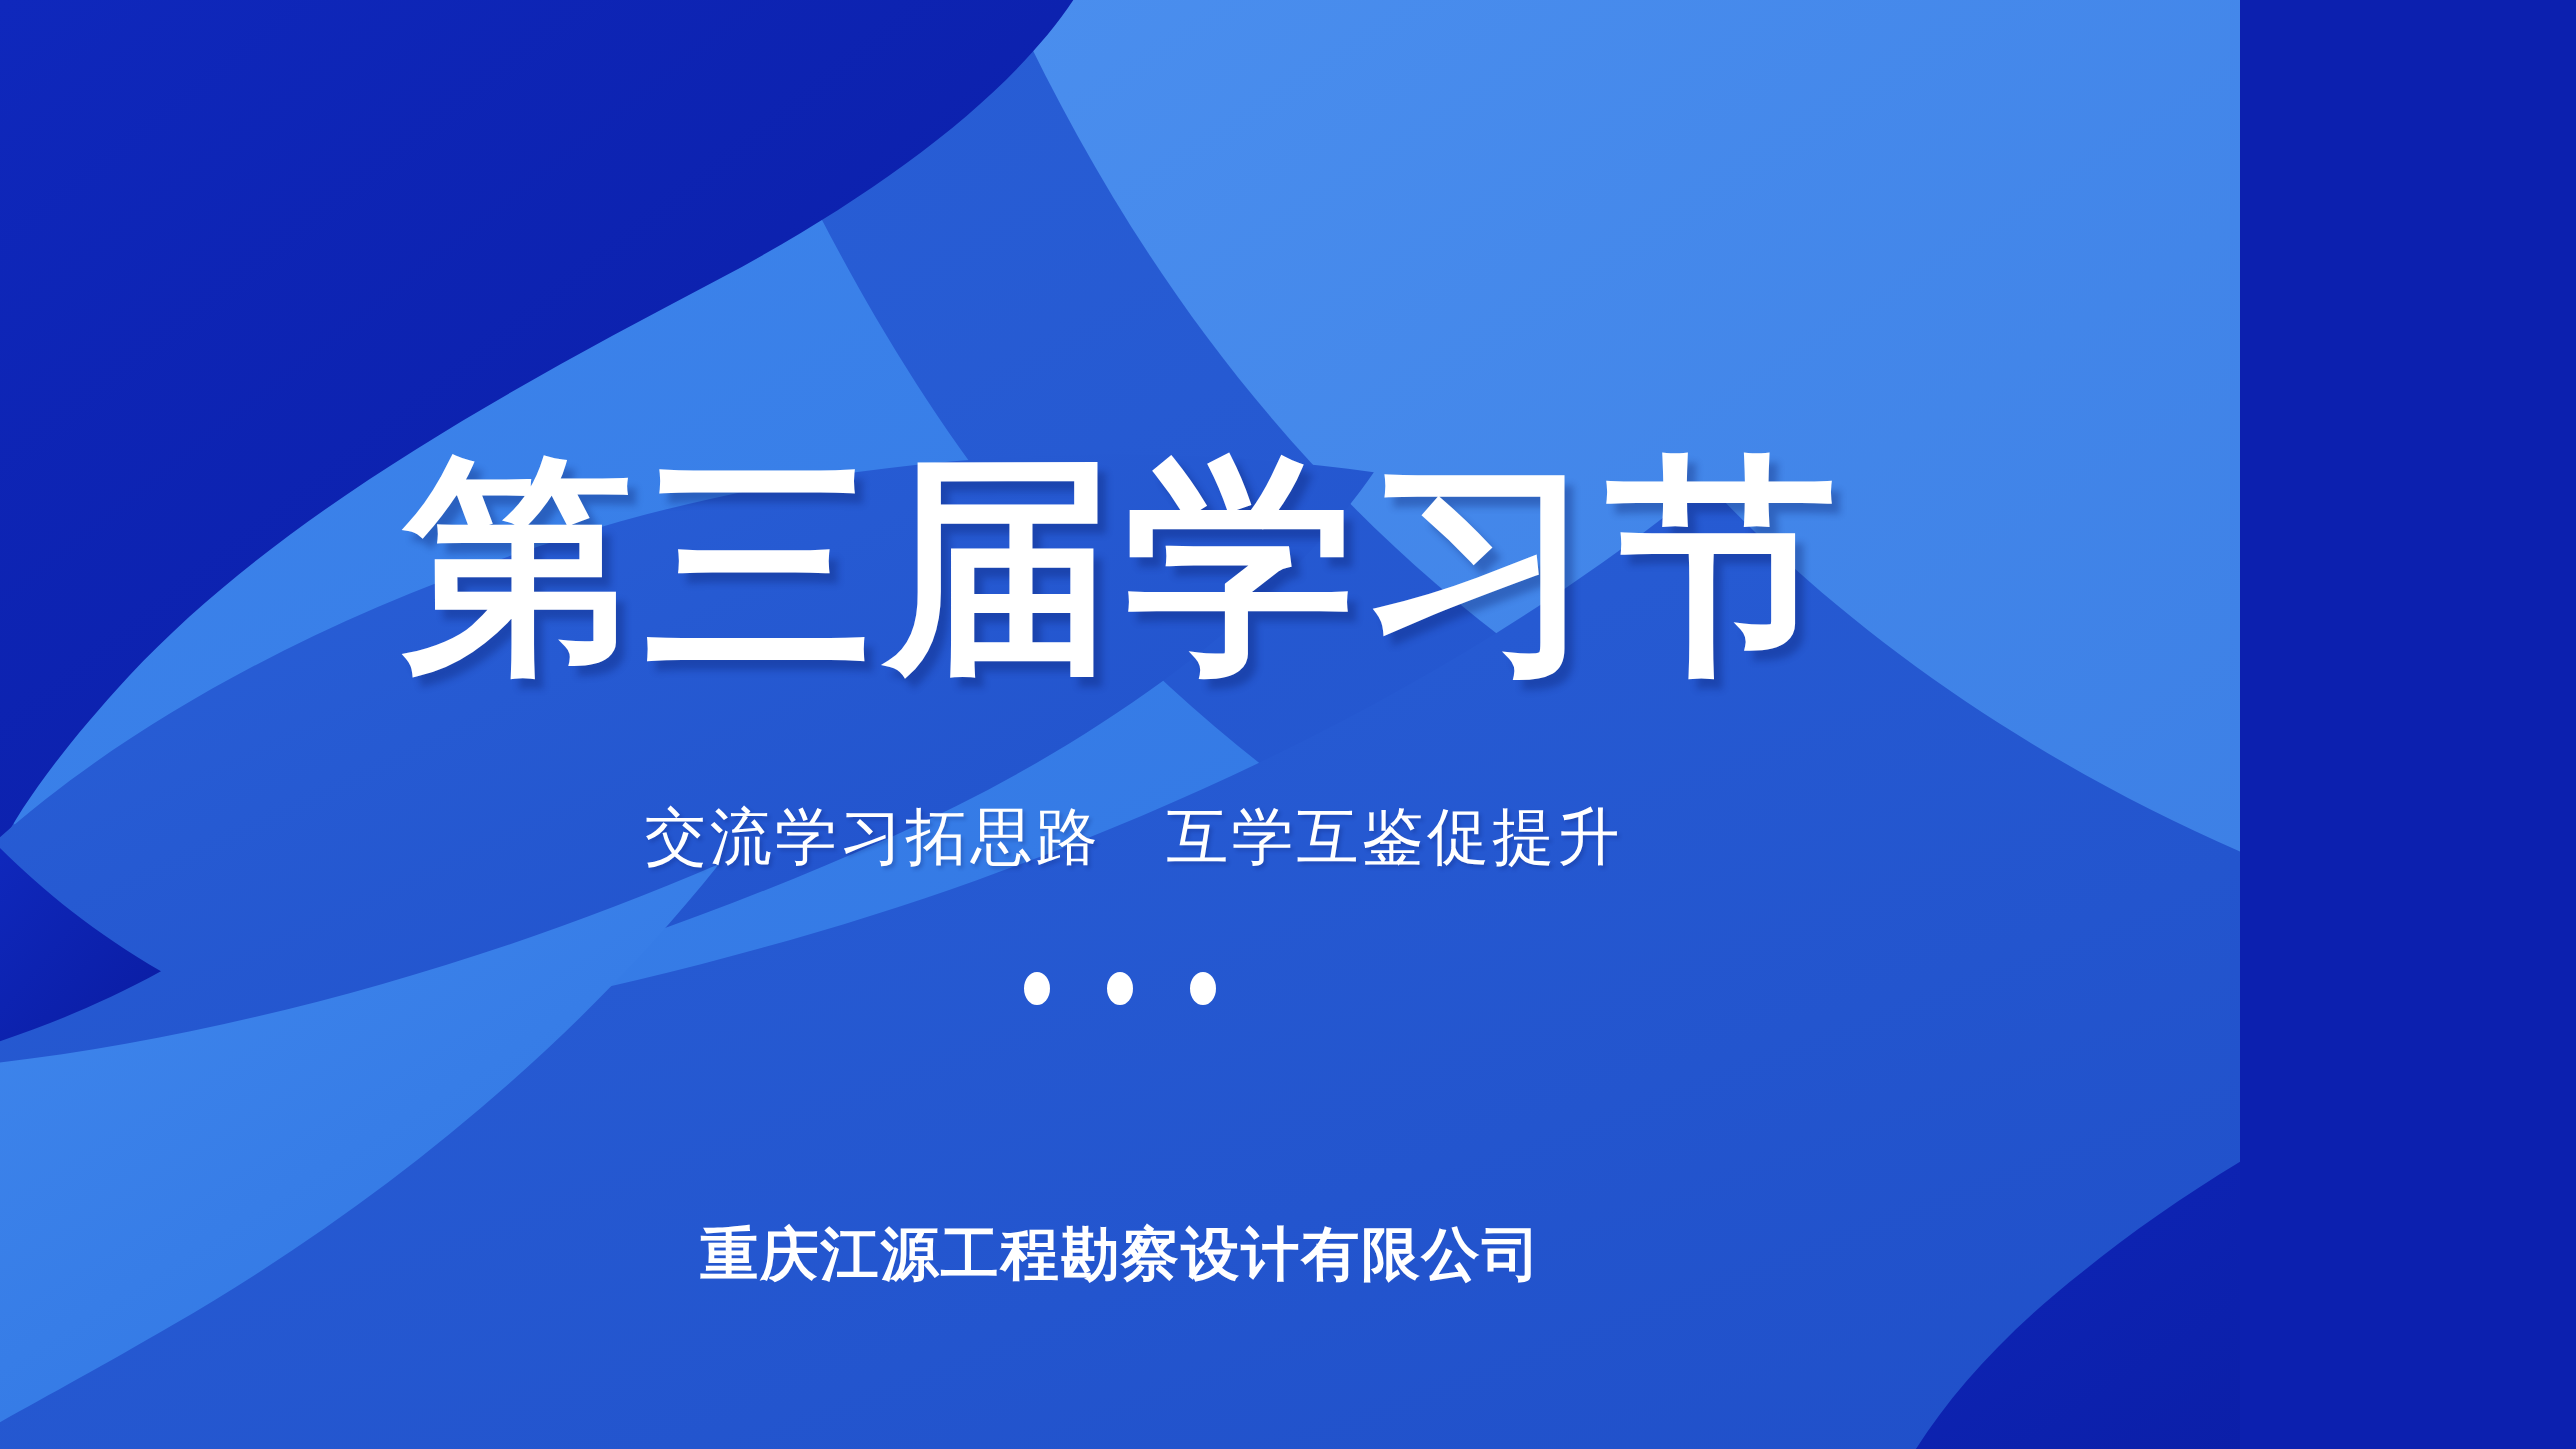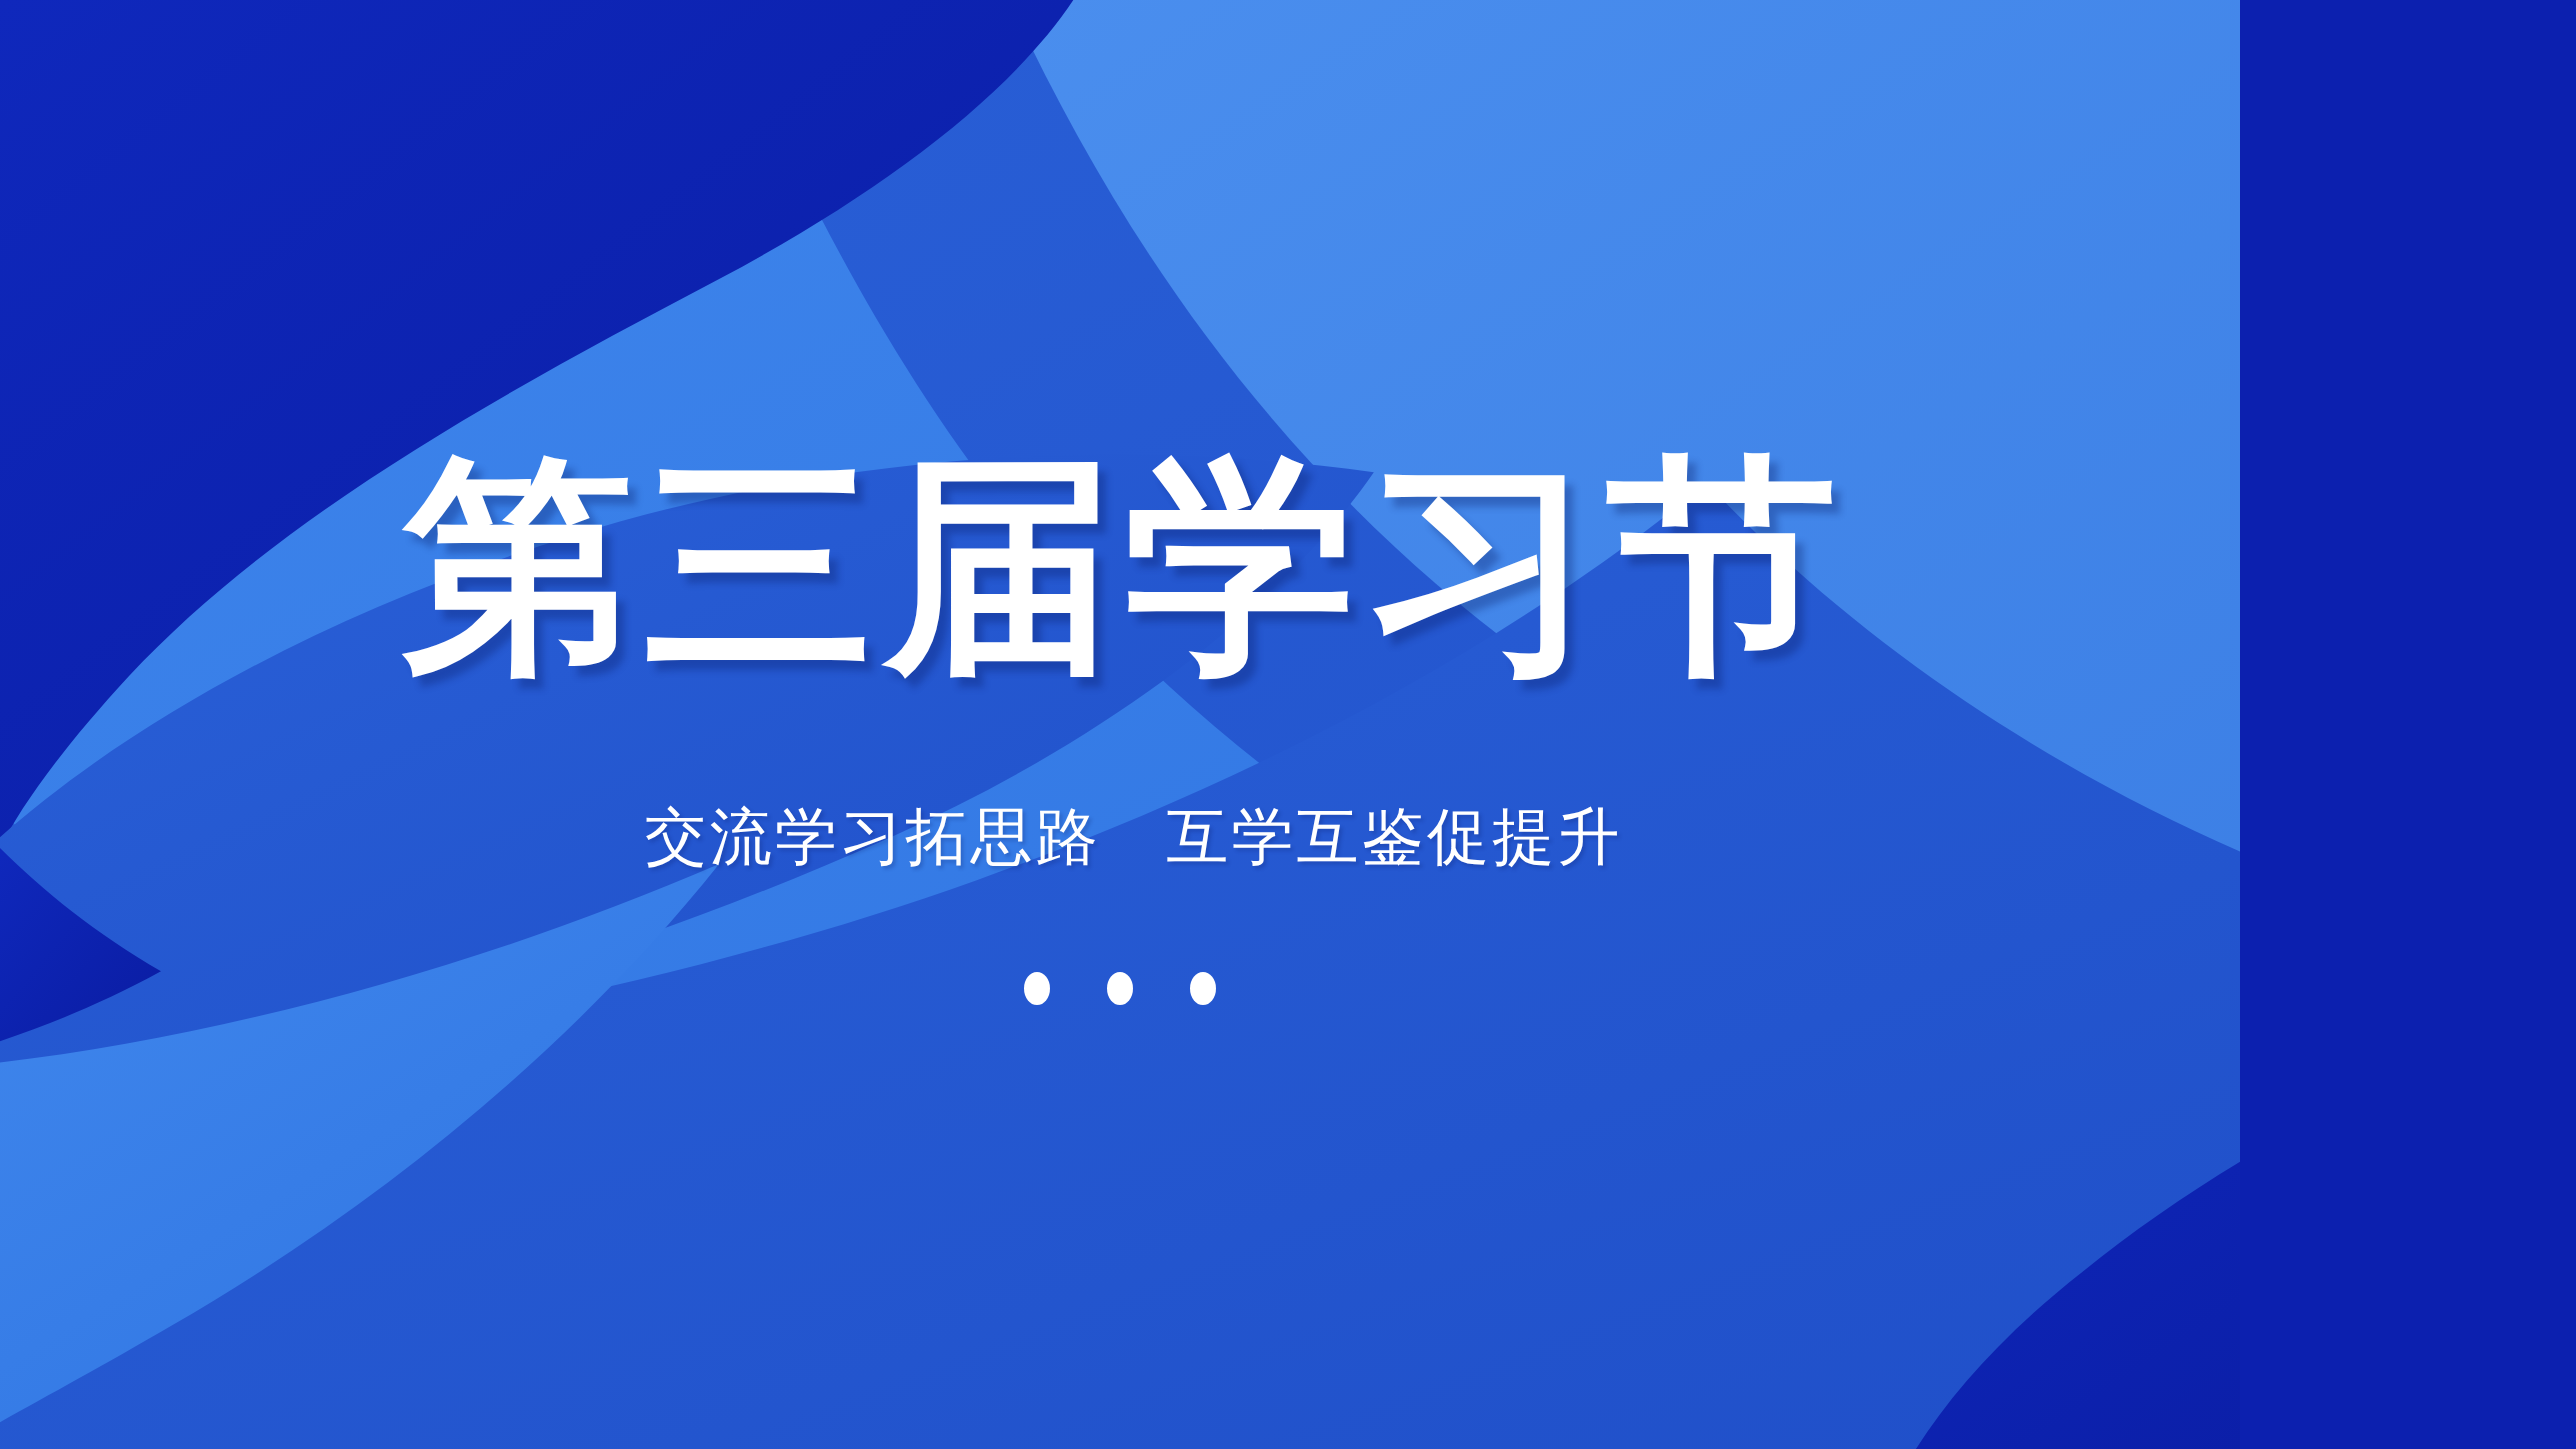--- a/index.html
+++ b/index.html
@@ -196,16 +196,19 @@
     <div id="subtitle-block">
       <div id="subtitle">交流学习拓思路　互学互鉴促提升</div>
     </div>
 
     <div id="dots-row">
       <span class="dot"></span>
       <span class="dot"></span>
       <span class="dot"></span>
     </div>
 
+    <div id="company-block">
+      <div id="company-name">重庆江源工程勘察设计有限公司</div>
+    </div>
 
   </div>
 </div>
 
 
 </body></html>

